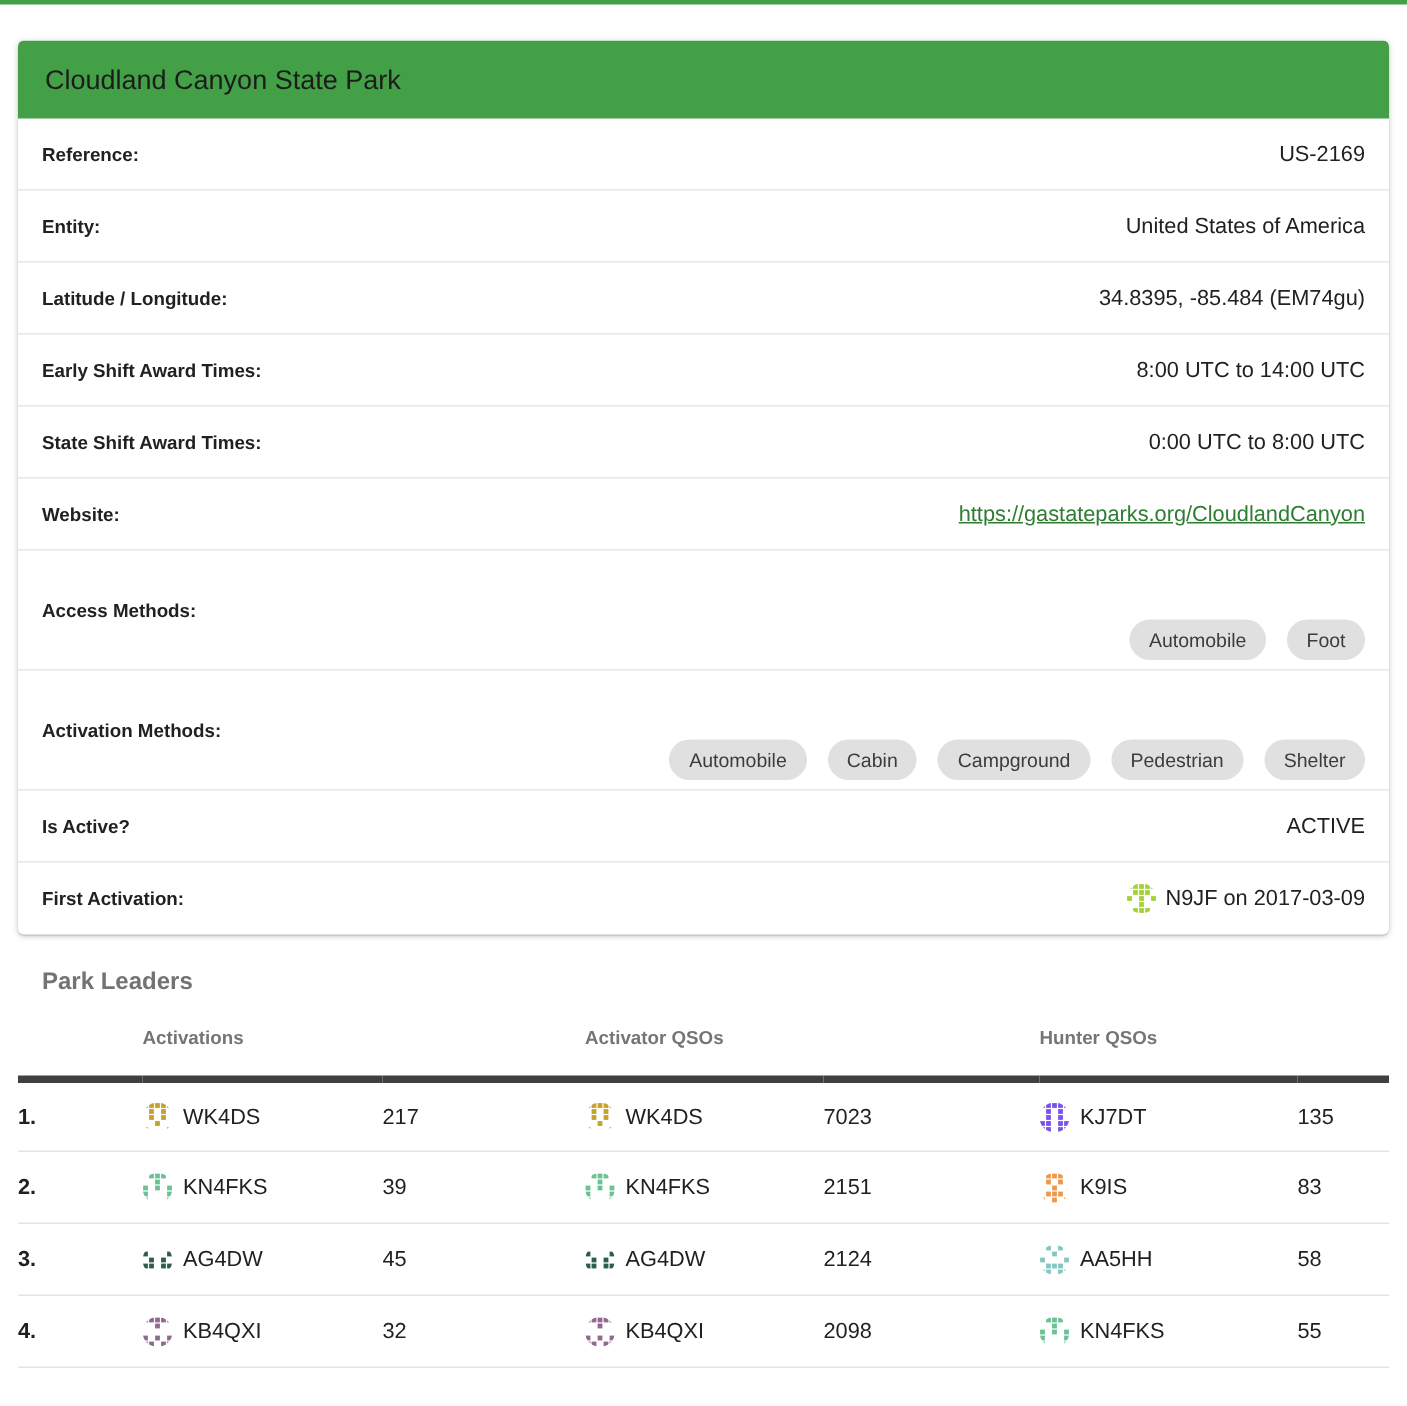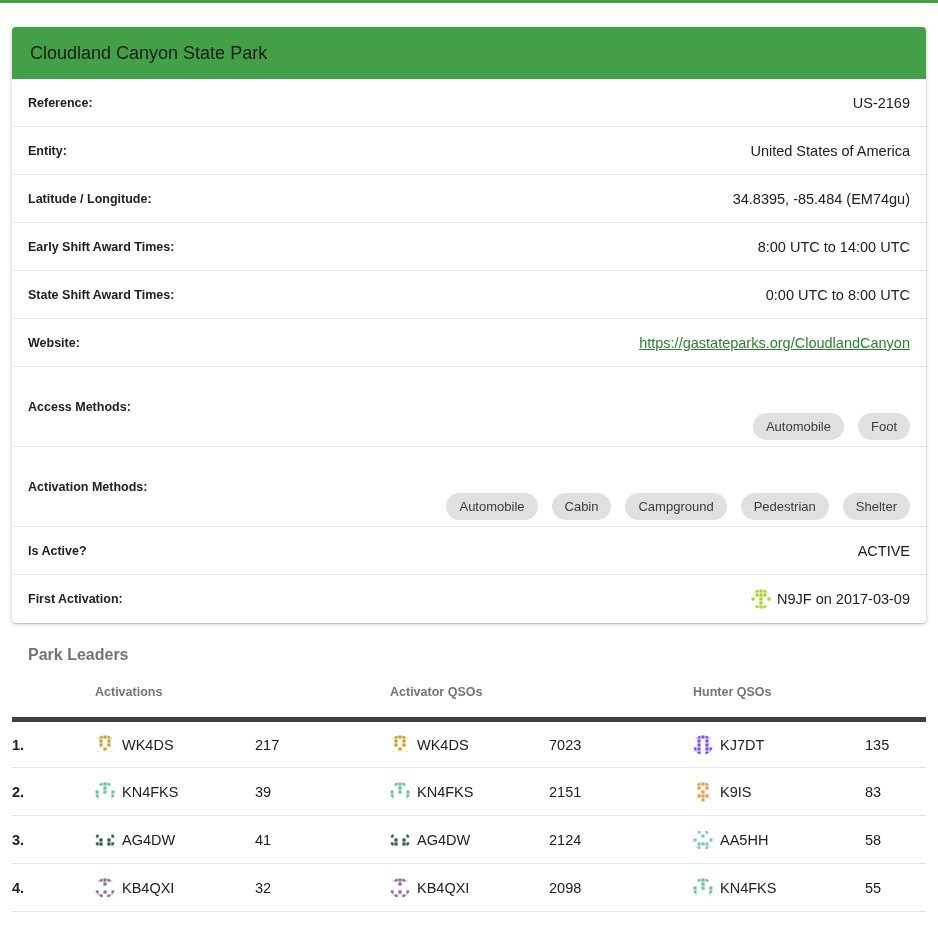--- a/index.html
+++ b/index.html
@@ -371,21 +371,21 @@
               <rect x="1.1" y="2.1" width="0.8" height="0.8" fill="#2c5f4b"></rect>
               <rect x="3.1" y="2.1" width="0.8" height="0.8" fill="#2c5f4b"></rect>
               <rect x="0.1" y="3.1" width="0.8" height="0.8" fill="#2c5f4b"></rect>
               <rect x="4.1" y="3.1" width="0.8" height="0.8" fill="#2c5f4b"></rect>
               <rect x="1.1" y="3.1" width="0.8" height="0.8" fill="#2c5f4b"></rect>
               <rect x="3.1" y="3.1" width="0.8" height="0.8" fill="#2c5f4b"></rect>
             </svg>
             <span>AG4DW</span>
           </span>
         </td>
-    <td>41</td>
+    <td>45</td>
     <td>
           <span class="cell-flex">
             <svg viewBox="0 0 5 5" class="avatar">
               <rect x="0.1" y="1.1" width="0.8" height="0.8" fill="#2c5f4b"></rect>
               <rect x="4.1" y="1.1" width="0.8" height="0.8" fill="#2c5f4b"></rect>
               <rect x="1.1" y="2.1" width="0.8" height="0.8" fill="#2c5f4b"></rect>
               <rect x="3.1" y="2.1" width="0.8" height="0.8" fill="#2c5f4b"></rect>
               <rect x="0.1" y="3.1" width="0.8" height="0.8" fill="#2c5f4b"></rect>
               <rect x="4.1" y="3.1" width="0.8" height="0.8" fill="#2c5f4b"></rect>
               <rect x="1.1" y="3.1" width="0.8" height="0.8" fill="#2c5f4b"></rect>

